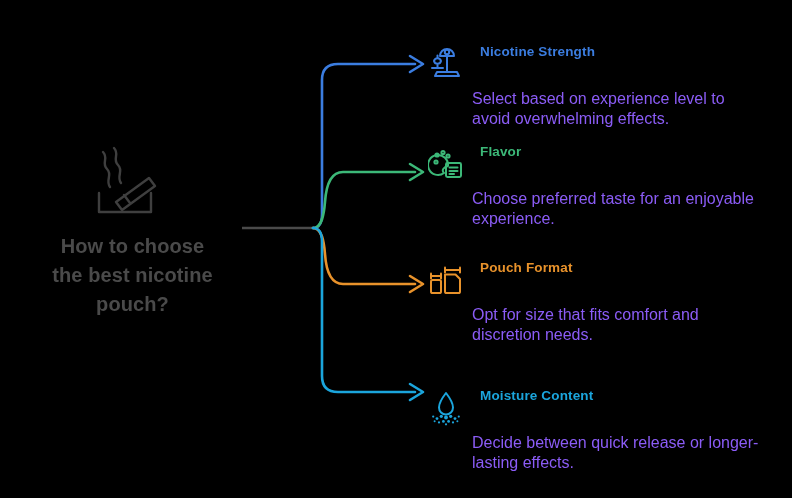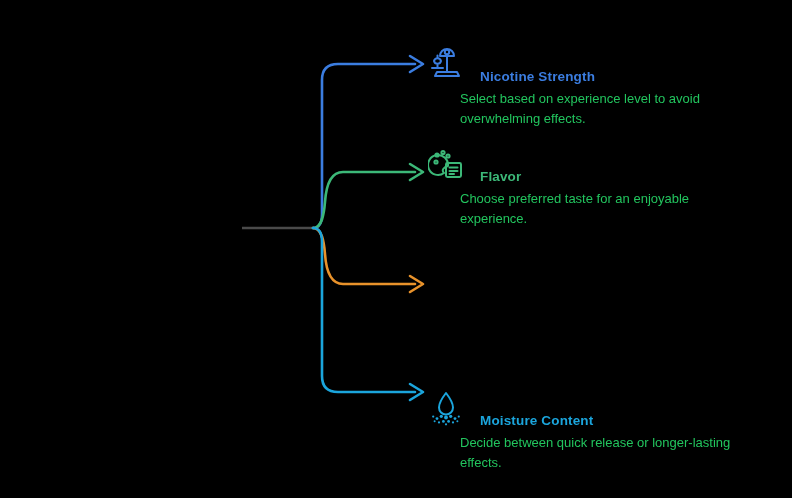--- a/index.html
+++ b/index.html
@@ -52,44 +52,44 @@
   }
 
   
   .branch {
     position: absolute;
     left: 428px;
     width: 350px;
   }
   .branch-head {
     display: flex;
-    align-items: flex-end;
+    align-items: flex-start;
     height: 40px;
   }
   .branch-icon {
     width: 46px;
     height: 40px;
     flex: 0 0 46px;
     display: flex;
     align-items: center;
     justify-content: flex-start;
   }
   .branch-title {
     font-size: 13.5px;
     font-weight: bold;
     letter-spacing: 0.15px;
     margin-left: 6px;
     white-space: nowrap;
   }
   .branch-desc {
-    margin-left: 32px;
+    margin-left: 44px;
     margin-top: 5px;
-    font-size: 13px;
+    font-size: 16px;
     line-height: 20px;
-    color: #22c55e;
+    color: #8b5cf6;
     max-width: 288px;
   }
 
   #branch-0 { top: 44px; }
   #branch-1 { top: 144px; }
   #branch-2 { top: 260px; }
   #branch-3 { top: 388px; }
 </style>
 </head>
 <body>
@@ -106,20 +106,42 @@
     <path d="M 313 228 C 322 228 324 214 325 202 Q 327 172 343 172 L 415 172" fill="none" stroke="#3cb878" stroke-width="2.6" stroke-linecap="round"></path>
     <path d="M 410 164 L 423 172 L 410 180" fill="none" stroke="#3cb878" stroke-width="2.6" stroke-linecap="round" stroke-linejoin="round"></path>
 
     <path d="M 313 228 C 322 228 324 242 325 254 Q 327 284 343 284 L 415 284" fill="none" stroke="#e8922b" stroke-width="2.6" stroke-linecap="round"></path>
     <path d="M 410 276 L 423 284 L 410 292" fill="none" stroke="#e8922b" stroke-width="2.6" stroke-linecap="round" stroke-linejoin="round"></path>
 
     <path d="M 313 228 C 320 228 322 234 322 242 L 322 376 Q 322 392 338 392 L 415 392" fill="none" stroke="#1ba5dc" stroke-width="2.6" stroke-linecap="round"></path>
     <path d="M 410 384 L 423 392 L 410 400" fill="none" stroke="#1ba5dc" stroke-width="2.6" stroke-linecap="round" stroke-linejoin="round"></path>
   </svg>
 
+  <div id="center-topic">
+    <div id="center-icon-wrap">
+      <svg width="96" height="76" viewBox="0 0 96 76" xmlns="http://www.w3.org/2000/svg">
+        <g fill="none" stroke="#3f3f3f" stroke-width="2.4" stroke-linecap="round" stroke-linejoin="round">
+
+          <path d="M 14 51 L 14 70 L 66 70 L 66 51"></path>
+
+          <path d="M 31 60 L 64 36 L 70 44 L 37 68 Z"></path>
+
+          <path d="M 39 53 L 45 61"></path>
+
+          <path d="M 18 10 C 24 16 16 21 22 27 C 28 33 20 38 25 45"></path>
+          <path d="M 29 6 C 35 12 27 17 33 23 C 39 29 31 34 36 41"></path>
+        </g>
+      </svg>
+    </div>
+    <div id="center-title">
+      <div>How to choose</div>
+      <div>the best nicotine</div>
+      <div>pouch?</div>
+    </div>
+  </div>
 
   <div class="branch" id="branch-0">
     <div class="branch-head">
       <div class="branch-icon">
         <svg width="36" height="36" viewBox="0 0 36 36" xmlns="http://www.w3.org/2000/svg">
           <g fill="none" stroke="#3b7de0" stroke-width="2" stroke-linecap="round" stroke-linejoin="round">
 
             <path d="M 7 30 L 31 30 L 29 26 L 9 26 Z"></path>
 
             <path d="M 19 26 L 19 15"></path>
@@ -157,20 +179,44 @@
             <path d="M 21.5 25 L 29.5 25"></path>
             <path d="M 21.5 28 L 26 28"></path>
           </g>
         </svg>
       </div>
       <div class="branch-title" style="color:#3cb878">Flavor</div>
     </div>
     <div class="branch-desc">Choose preferred taste for an enjoyable experience.</div>
   </div>
 
+  <div class="branch" id="branch-2">
+    <div class="branch-head">
+      <div class="branch-icon">
+        <svg width="36" height="36" viewBox="0 0 36 36" xmlns="http://www.w3.org/2000/svg">
+          <g fill="none" stroke="#e8922b" stroke-width="2" stroke-linecap="round" stroke-linejoin="round">
+
+            <rect x="3" y="18" width="10" height="13" rx="1.6"></rect>
+
+            <path d="M 3 14 L 13 14"></path>
+            <path d="M 3 11.5 L 3 16.5"></path>
+            <path d="M 13 11.5 L 13 16.5"></path>
+
+            <path d="M 17 12.5 L 27.5 12.5 L 32 17 L 32 29.4 A 1.6 1.6 0 0 1 30.4 31 L 18.6 31 A 1.6 1.6 0 0 1 17 29.4 Z"></path>
+
+            <path d="M 17 8 L 32 8"></path>
+            <path d="M 17 5.5 L 17 10.5"></path>
+            <path d="M 32 5.5 L 32 10.5"></path>
+          </g>
+        </svg>
+      </div>
+      <div class="branch-title" style="color:#e8922b">Pouch Format</div>
+    </div>
+    <div class="branch-desc">Opt for size that fits comfort and discretion needs.</div>
+  </div>
 
   <div class="branch" id="branch-3">
     <div class="branch-head">
       <div class="branch-icon">
         <svg width="36" height="36" viewBox="0 0 36 36" xmlns="http://www.w3.org/2000/svg">
 
           <path d="M 18 3 C 18 3 11 12 11 17.5 A 7 7 0 0 0 25 17.5 C 25 12 18 3 18 3 Z" fill="none" stroke="#1ba5dc" stroke-width="2" stroke-linejoin="round"></path>
 
           <g fill="#1ba5dc">
             <circle cx="18" cy="27.5" r="1.9"></circle>

